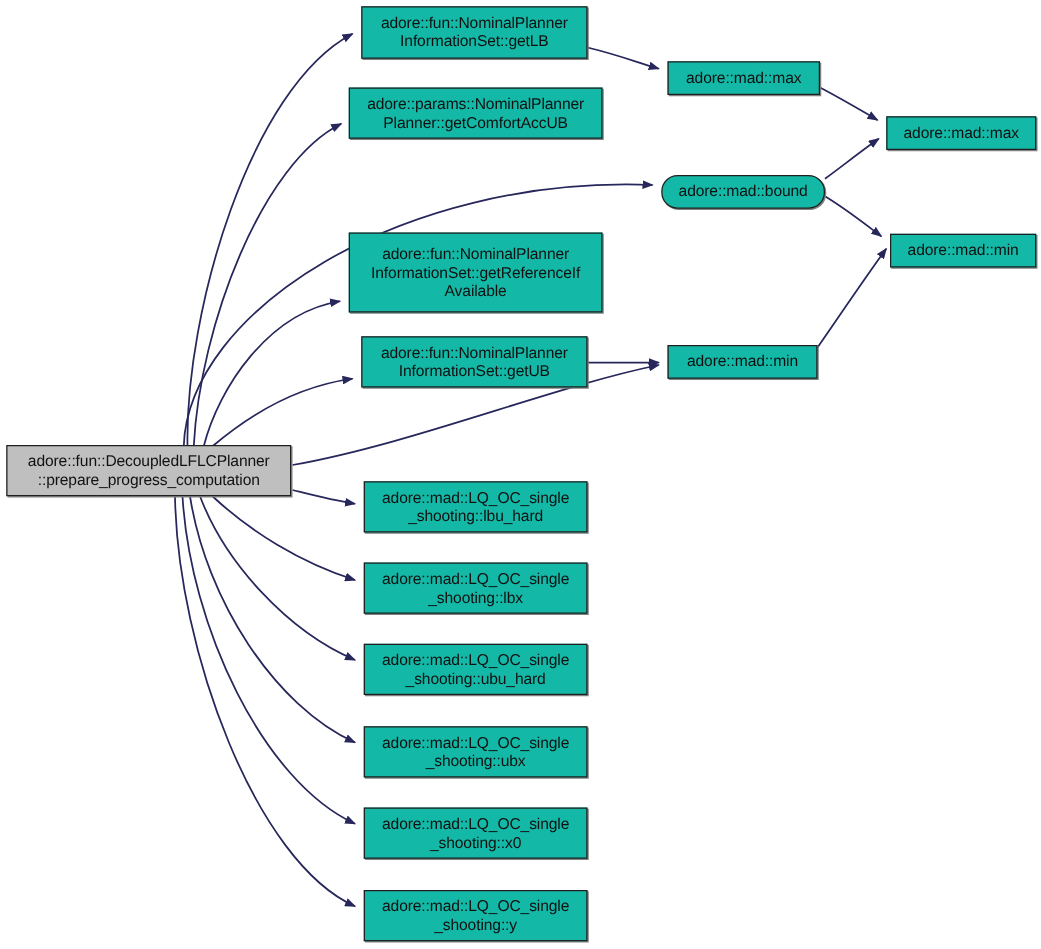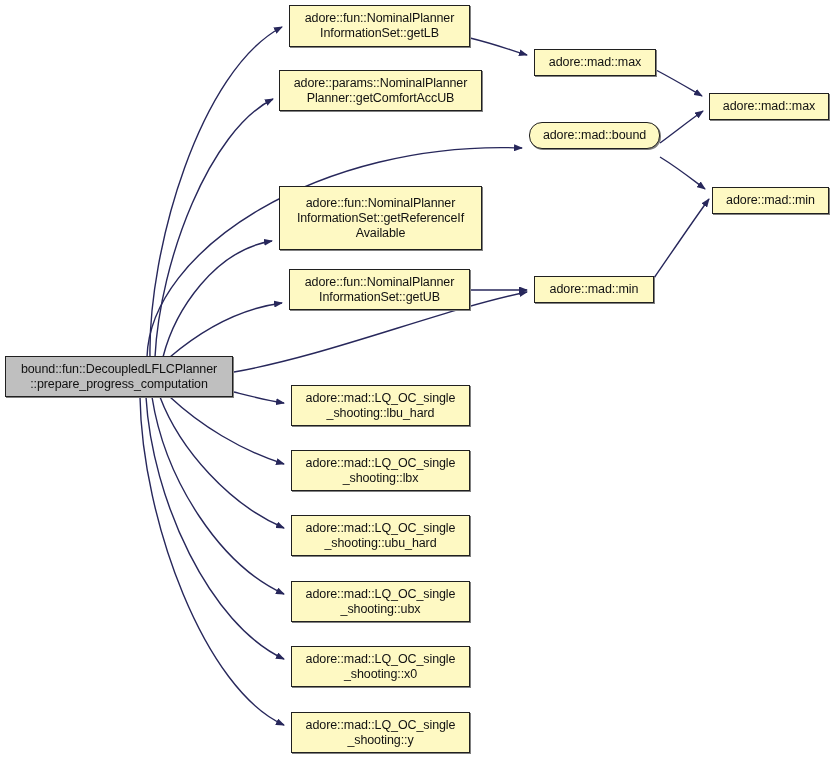--- a/index.html
+++ b/index.html
@@ -20,21 +20,21 @@
     left: 0;
     top: 0;
     width: 833px;
     height: 759px;
     pointer-events: none;
   }
   .node {
     position: absolute;
     box-sizing: border-box;
     border: 1px solid #202020;
-    background: #fef9c3;
+    background: #14b8a6;
     color: #111111;
     display: flex;
     align-items: center;
     justify-content: center;
     text-align: center;
     font-size: 12.5px;
     line-height: 15px;
     letter-spacing: -0.1px;
     white-space: pre-line;
     box-shadow: 1px 1px 0 0 #808080;
@@ -71,21 +71,21 @@
         <path d="M 470,38 C 495,44 510,50 527,55" marker-end="url(#arrowhead)" stroke="#27275b"></path>
         <path d="M 656,70 C 675,80 690,89 702,96" marker-end="url(#arrowhead)" stroke="#27275b"></path>
         <path d="M 660,143 C 675,132 690,120 703,111" marker-end="url(#arrowhead)" stroke="#27275b"></path>
         <path d="M 660,157 C 678,168 693,180 705,189" marker-end="url(#arrowhead)" stroke="#27275b"></path>
         <path d="M 470,290 C 490,290 510,290 527,290" marker-end="url(#arrowhead)" stroke="#27275b"></path>
         <path d="M 654,278 C 672,252 695,218 709,199" marker-end="url(#arrowhead)" stroke="#27275b"></path>
       </g>
   </svg>
 
   <div id="node-layer">
-      <div class="node current" style="left: 5px; top: 356px; width: 228px; height: 41px;">bound::fun::DecoupledLFLCPlanner
+      <div class="node current" style="left: 5px; top: 356px; width: 228px; height: 41px;">adore::fun::DecoupledLFLCPlanner
 ::prepare_progress_computation</div>
       <div class="node" style="left: 289px; top: 5px; width: 181px; height: 42px;">adore::fun::NominalPlanner
 InformationSet::getLB</div>
       <div class="node" style="left: 279px; top: 70px; width: 203px; height: 41px;">adore::params::NominalPlanner
 Planner::getComfortAccUB</div>
       <div class="node" style="left: 279px; top: 186px; width: 203px; height: 64px;">adore::fun::NominalPlanner
 InformationSet::getReferenceIf
 Available</div>
       <div class="node" style="left: 289px; top: 269px; width: 181px; height: 41px;">adore::fun::NominalPlanner
 InformationSet::getUB</div>
@@ -95,19 +95,19 @@
 _shooting::lbx</div>
       <div class="node" style="left: 291px; top: 515px; width: 179px; height: 41px;">adore::mad::LQ_OC_single
 _shooting::ubu_hard</div>
       <div class="node" style="left: 291px; top: 581px; width: 179px; height: 41px;">adore::mad::LQ_OC_single
 _shooting::ubx</div>
       <div class="node" style="left: 291px; top: 646px; width: 179px; height: 41px;">adore::mad::LQ_OC_single
 _shooting::x0</div>
       <div class="node" style="left: 291px; top: 712px; width: 179px; height: 41px;">adore::mad::LQ_OC_single
 _shooting::y</div>
       <div class="node" style="left: 534px; top: 49px; width: 122px; height: 27px;">adore::mad::max</div>
-      <div class="node" style="left: 529px; top: 122px; width: 131px; height: 27px; border-radius: 13px;">adore::mad::bound</div>
+      <div class="node" style="left: 529px; top: 140px; width: 131px; height: 27px; border-radius: 13px;">adore::mad::bound</div>
       <div class="node" style="left: 534px; top: 276px; width: 120px; height: 27px;">adore::mad::min</div>
       <div class="node" style="left: 709px; top: 93px; width: 120px; height: 27px;">adore::mad::max</div>
       <div class="node" style="left: 712px; top: 187px; width: 117px; height: 27px;">adore::mad::min</div>
     </div>
 
 </div>
 
 </body></html>

